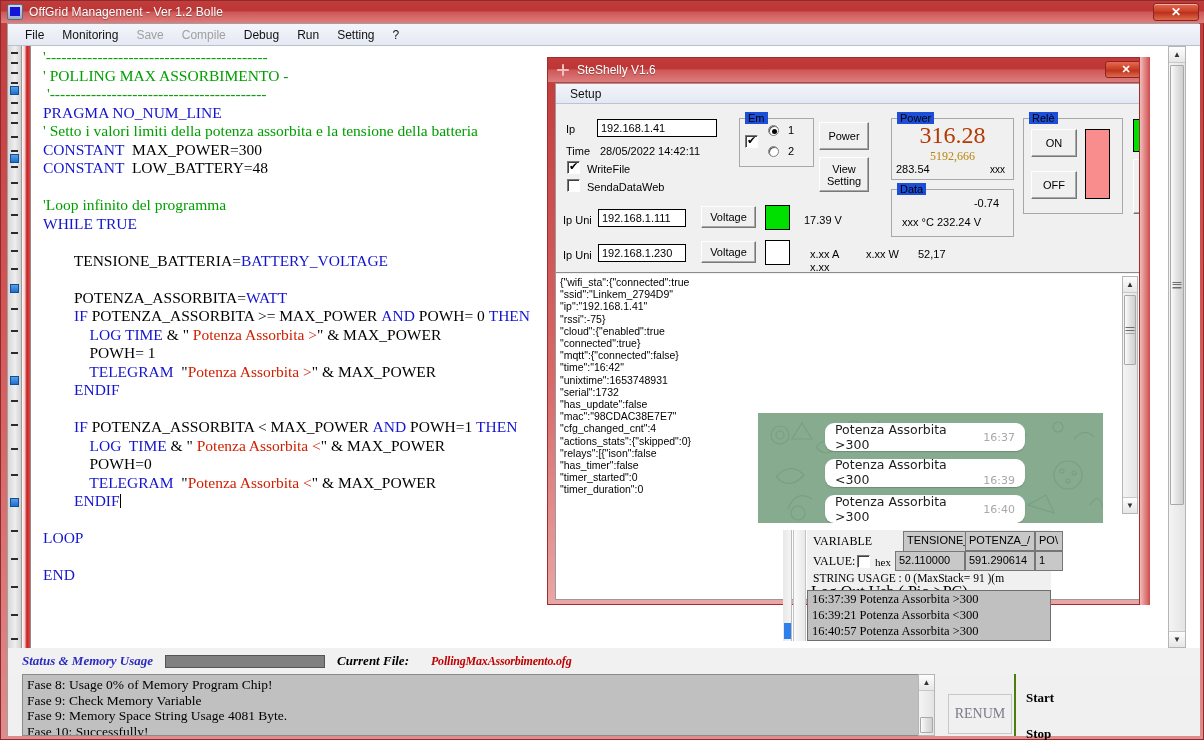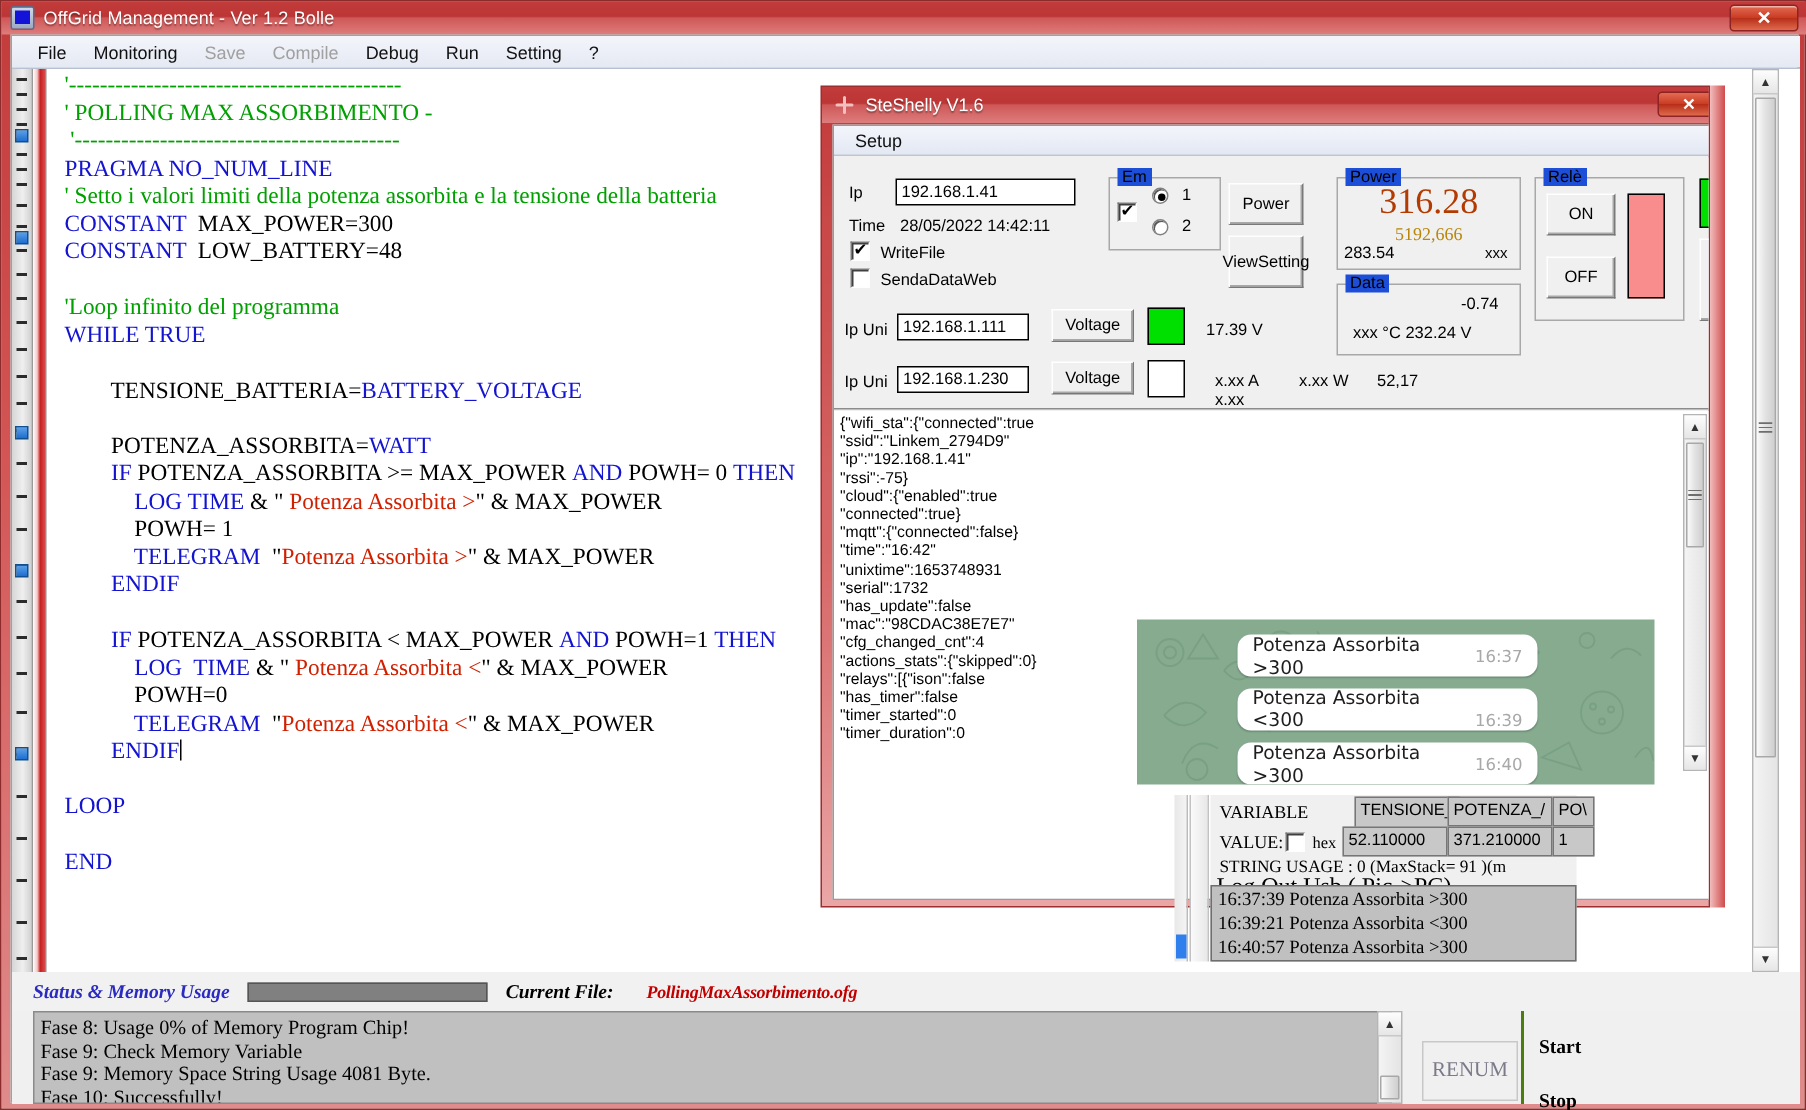--- a/index.html
+++ b/index.html
@@ -488,21 +488,21 @@
         <div class="groupbox" style="left:183px; top:13px; width:75px; height:49px;">
           <span class="gb-title">Em</span>
           <div class="chk checked" style="left:5px; top:16px;"></div>
           <div class="radio sel" style="left:28px; top:6px;"></div>
           <span class="fld-label" style="left:48px; top:5px;">1</span>
           <div class="radio" style="left:28px; top:27px;"></div>
           <span class="fld-label" style="left:48px; top:26px;">2</span>
         </div>
 
         <div class="winbtn" style="left:263px; top:17px; width:50px; height:28px;">Power</div>
-        <div class="winbtn" style="left:263px; top:52px; width:50px; height:35px; ">
+        <div class="winbtn" style="left:263px; top:52px; width:50px; height:35px; flex-direction:column;">
           <span>View</span>
           <span>Setting</span>
         </div>
 
         <div class="groupbox" style="left:335px; top:13px; width:123px; height:62px; background:#f0f0f0;">
           <span class="gb-title">Power</span>
           <div style="position:absolute; left:0; top:3px; width:100%; text-align:center; font-size:24px; color:#b33a00; font-family:'Liberation Serif',serif;">316.28</div>
           <div style="position:absolute; left:0; top:30px; width:100%; text-align:center; font-size:12px; color:#b8860b; font-family:'Liberation Serif',serif;">5192,666</div>
           <div style="position:absolute; left:4px; top:44px; font-size:11px; color:#000;">283.54</div>
           <div style="position:absolute; right:8px; top:45px; font-size:10px; color:#000;">xxx</div>
@@ -588,21 +588,21 @@
       <span class="wt-label" style="left:6px; top:4px;">VARIABLE</span>
       <span class="wt-label" style="left:6px; top:24px;">VALUE:</span>
       <div class="chk" style="left:50px; top:25px;"></div>
       <span class="wt-label" style="left:68px; top:26px; font-size:11px;">hex</span>
 
       <div class="wt-cell" style="left:96px; top:1px; width:70px; height:34px;">TENSIONE_</div>
       <div class="wt-cell" style="left:158px; top:1px; width:70px; height:20px;">POTENZA_/</div>
       <div class="wt-cell" style="left:228px; top:1px; width:28px; height:20px;">PO\</div>
 
       <div class="wt-cell" style="left:88px; top:21px; width:70px; height:20px;">52.110000</div>
-      <div class="wt-cell" style="left:158px; top:21px; width:70px; height:20px;">371.210000</div>
+      <div class="wt-cell" style="left:158px; top:21px; width:70px; height:20px;">591.290614</div>
       <div class="wt-cell" style="left:228px; top:21px; width:28px; height:20px;">1</div>
 
       <span class="wt-label" style="left:6px; top:42px; font-size:11.5px;">STRING USAGE   :          0  (MaxStack=     91 )(m</span>
       <span class="wt-label" style="left:4px; top:53px; font-size:16px;">Log  Out Usb ( Pic-&gt;PC)</span>
     </div>
 
     <div id="wt-loglist">
       <div>16:37:39 Potenza Assorbita &gt;300</div>
       <div>16:39:21 Potenza Assorbita &lt;300</div>
       <div>16:40:57 Potenza Assorbita &gt;300</div>

